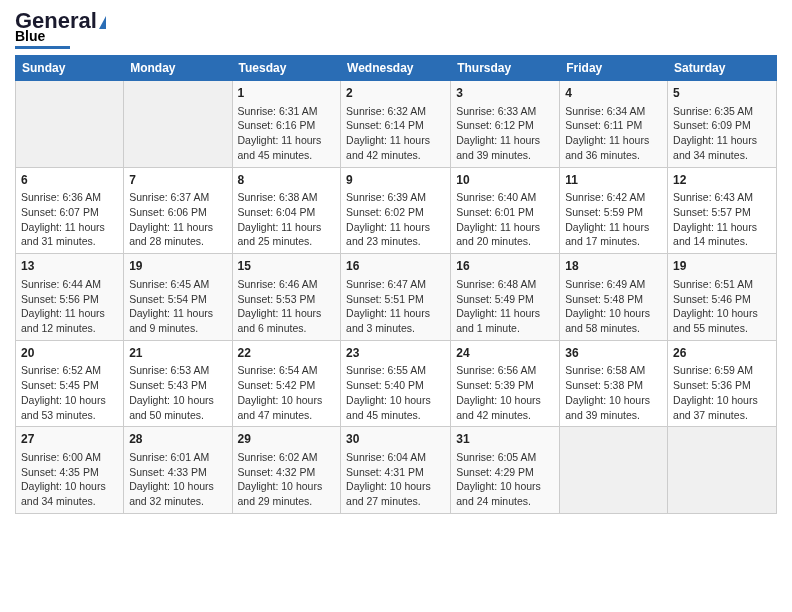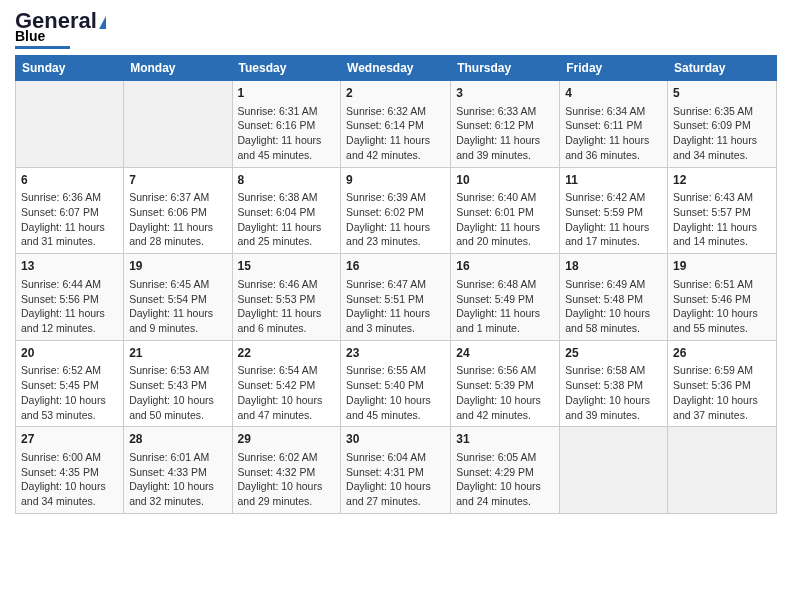--- a/index.html
+++ b/index.html
@@ -215,21 +215,21 @@
         </td>
         <td>
           <span class="day-number">23</span>
           <div class="cell-info">Sunrise: 6:55 AM<br>Sunset: 5:40 PM<br>Daylight: 10 hours and 45 minutes.</div>
         </td>
         <td>
           <span class="day-number">24</span>
           <div class="cell-info">Sunrise: 6:56 AM<br>Sunset: 5:39 PM<br>Daylight: 10 hours and 42 minutes.</div>
         </td>
         <td>
-          <span class="day-number">25</span>
+          <span class="day-number">36</span>
           <div class="cell-info">Sunrise: 6:58 AM<br>Sunset: 5:38 PM<br>Daylight: 10 hours and 39 minutes.</div>
         </td>
         <td>
           <span class="day-number">26</span>
           <div class="cell-info">Sunrise: 6:59 AM<br>Sunset: 5:36 PM<br>Daylight: 10 hours and 37 minutes.</div>
         </td>
       </tr>
       <tr>
         <td>
           <span class="day-number">27</span>

